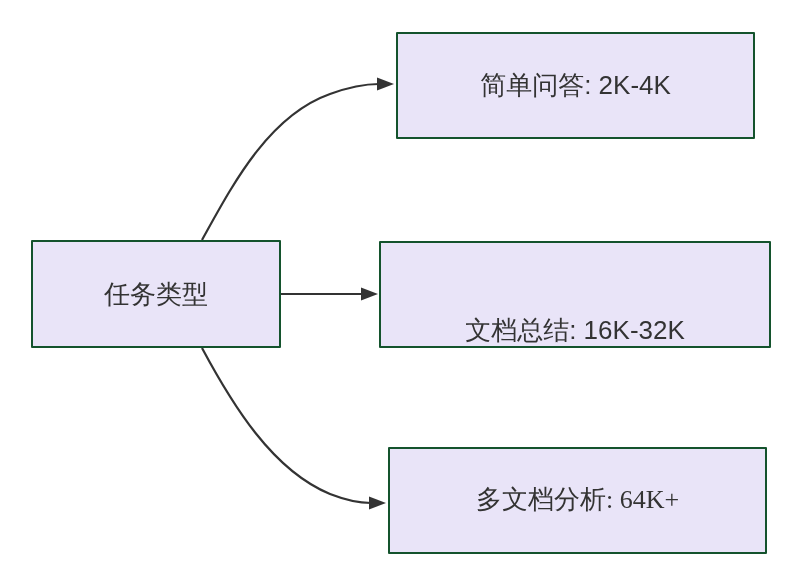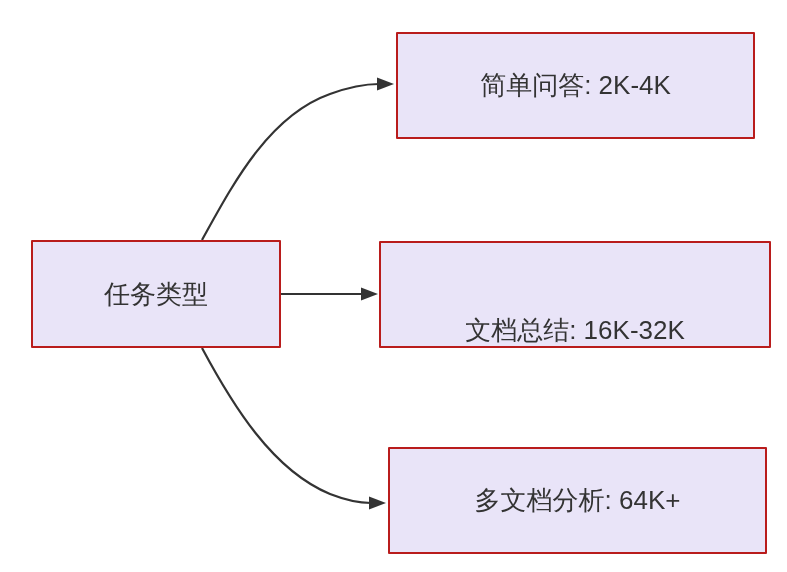--- a/index.html
+++ b/index.html
@@ -25,21 +25,21 @@
     left: 0;
     top: 0;
     width: 787px;
     height: 572px;
     pointer-events: none;
   }
   .flow-node {
     position: absolute;
     box-sizing: border-box;
     background: #e9e4f8;
-    border: 2px solid #b91c1c;
+    border: 2px solid #14532d;
     border-radius: 1px;
     display: flex;
     align-items: center;
     justify-content: center;
     text-align: center;
   }
   .flow-node .node-label {
     color: #333333;
     font-size: 26px;
     font-weight: 400;
@@ -65,20 +65,21 @@
     top: 241px;
     width: 392px;
     height: 107px;
     align-items: flex-end;
   }
   #node-target-2 {
     left: 388px;
     top: 447px;
     width: 379px;
     height: 107px;
+    font-family: Liberation Serif, serif;
   }
   .edge-path {
     fill: none;
     stroke: #333333;
     stroke-width: 2.2px;
     stroke-linecap: butt;
   }
   .edge-arrow {
     fill: #333333;
     stroke: none;

